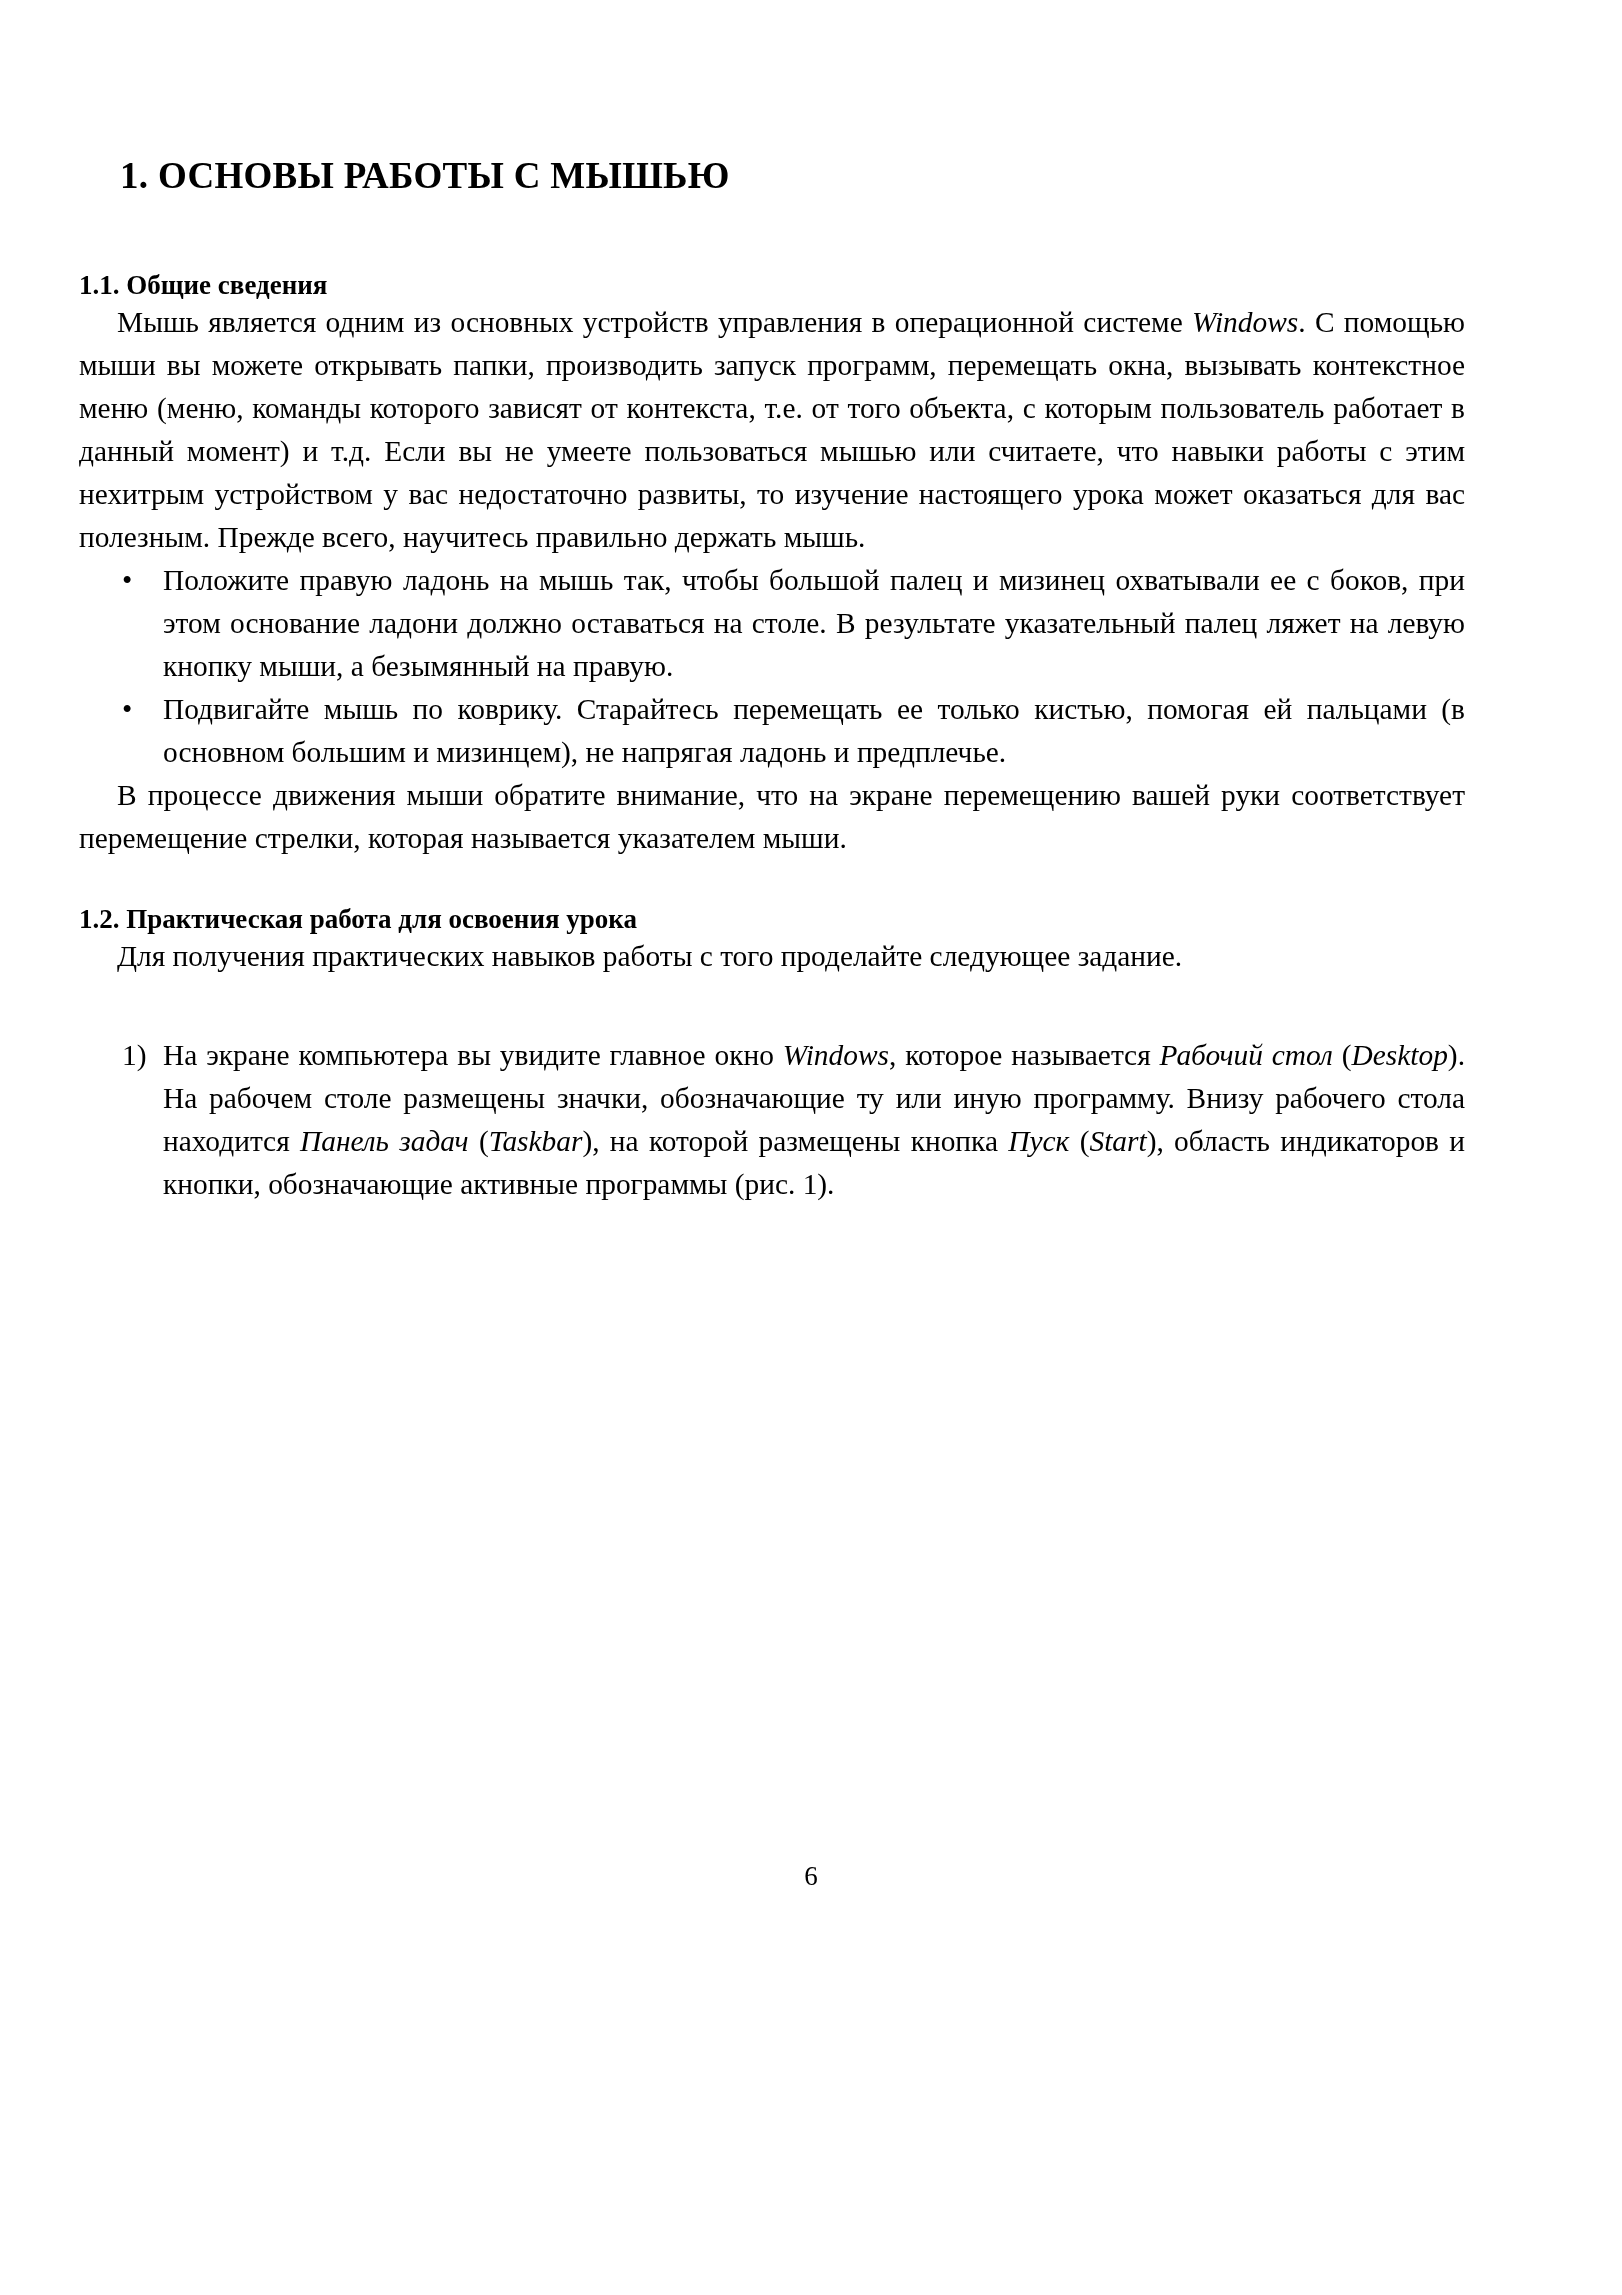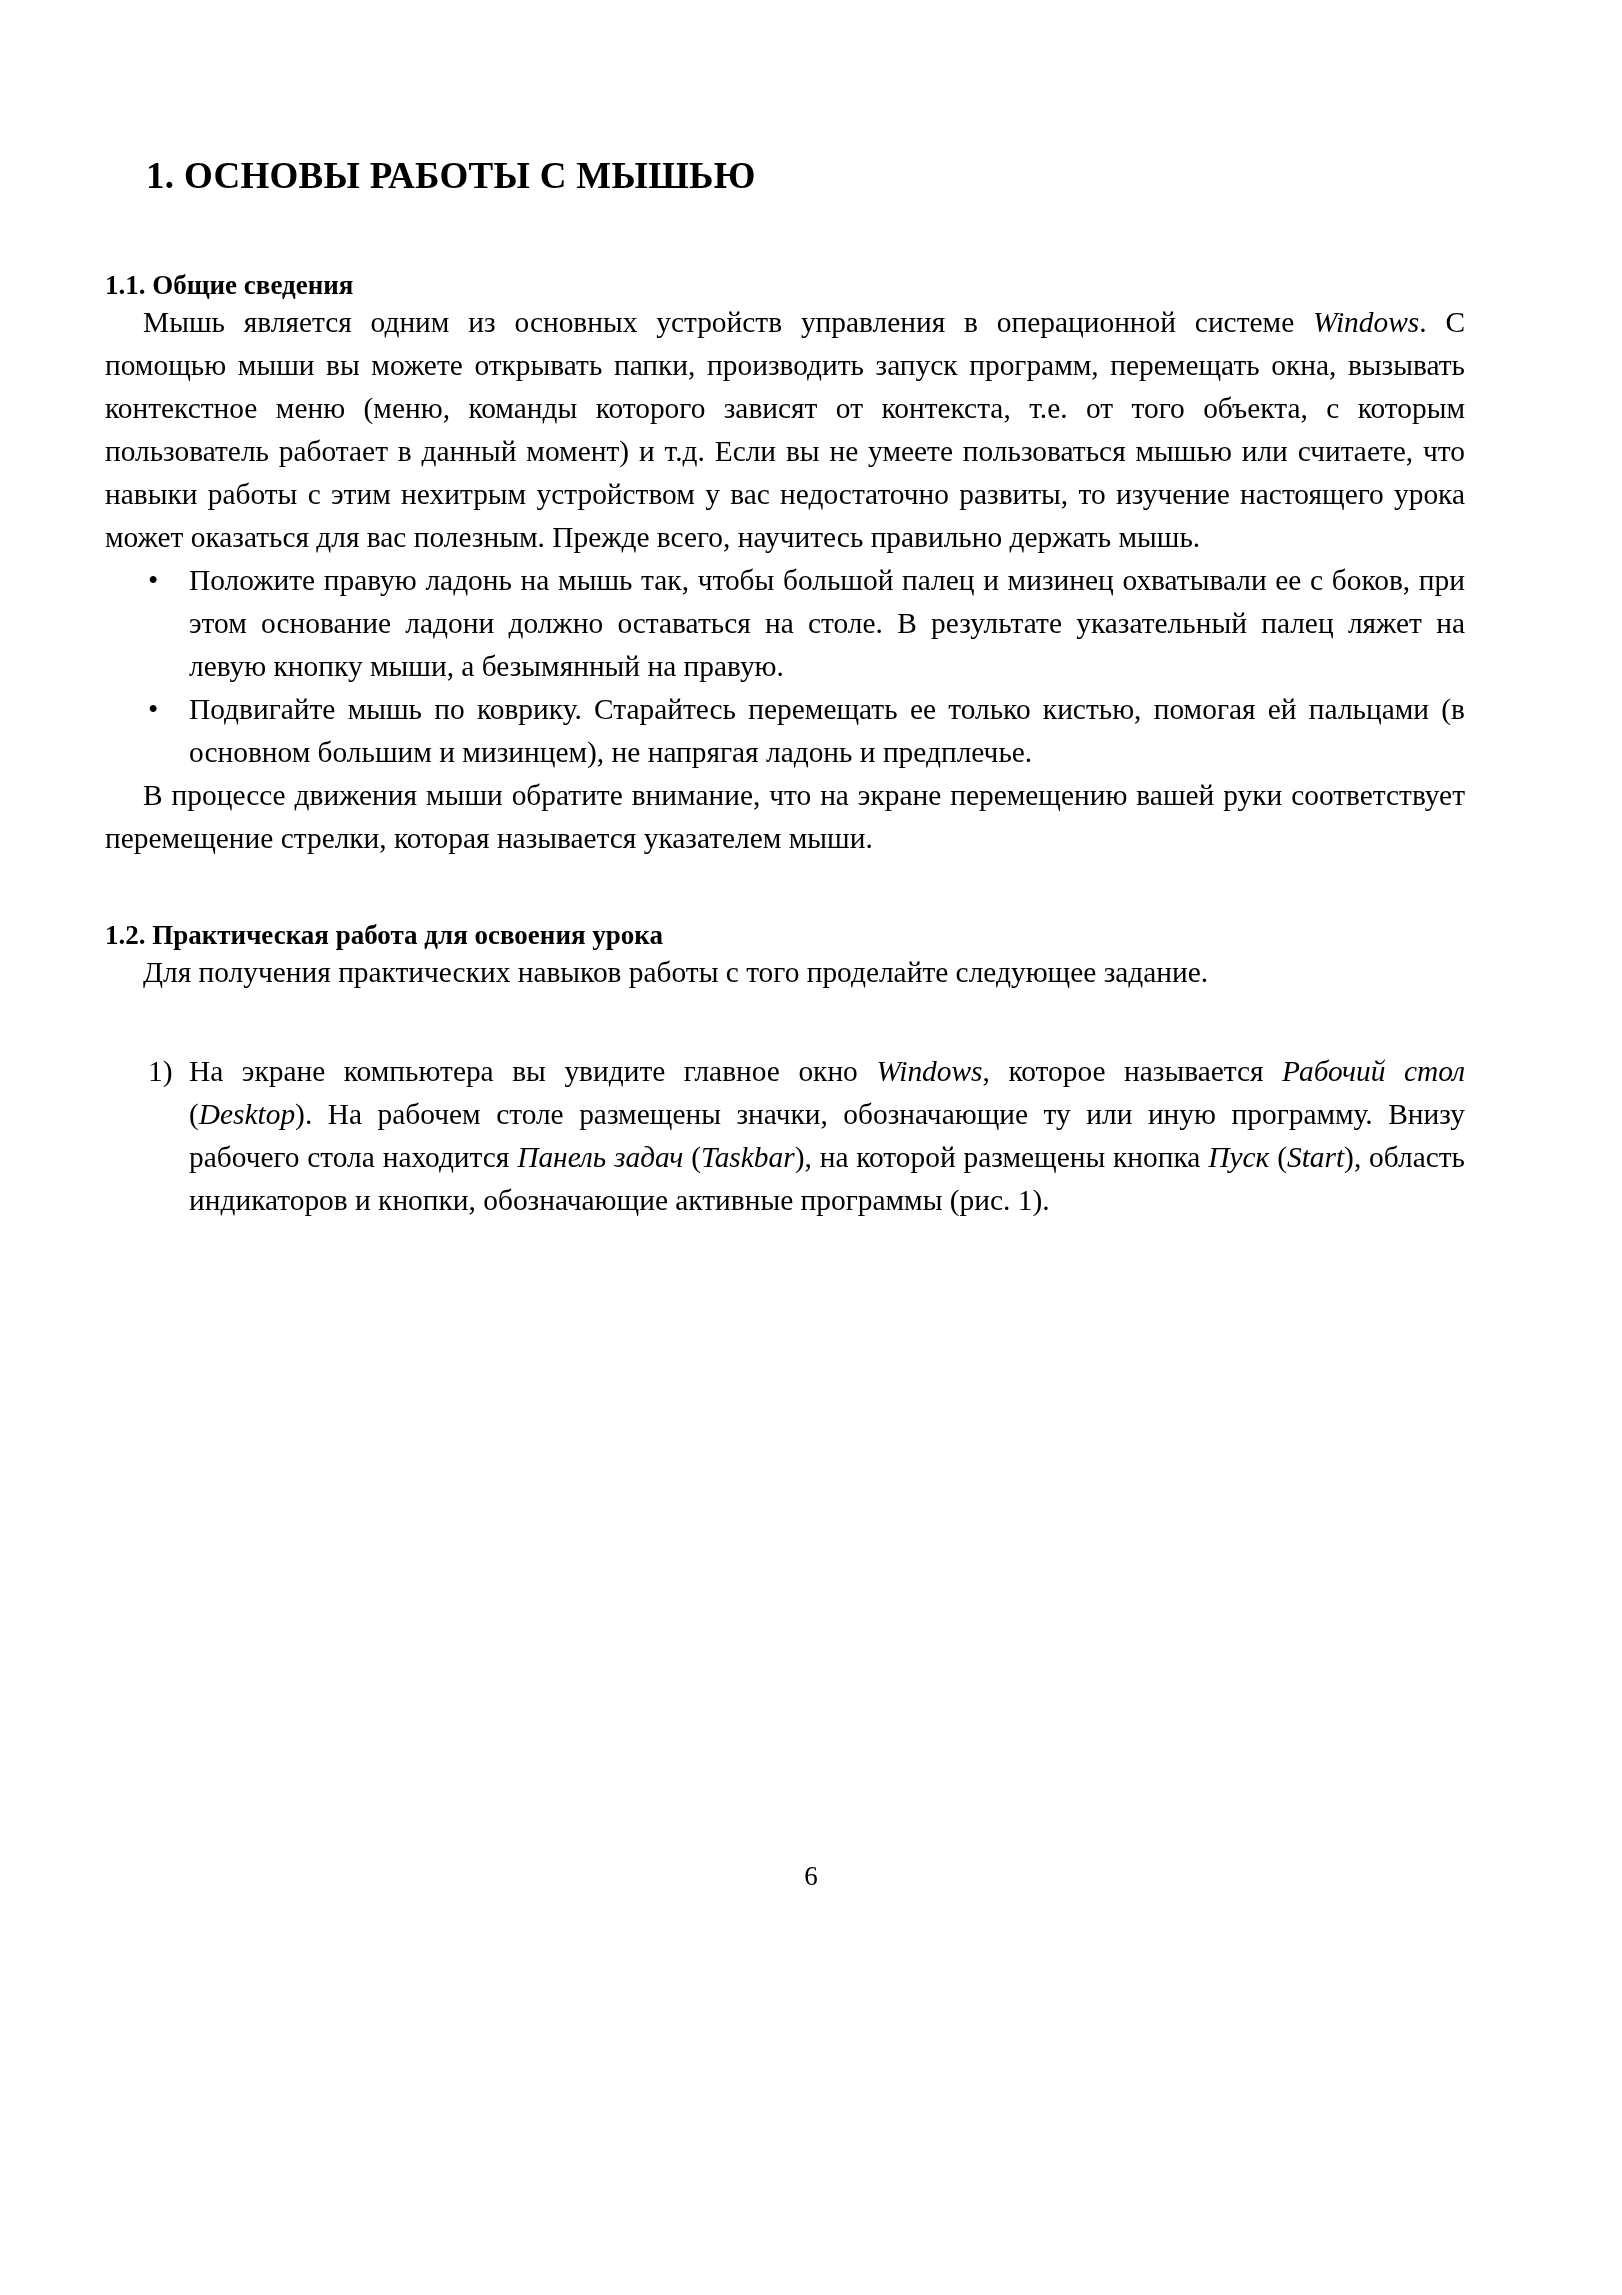--- a/index.html
+++ b/index.html
@@ -11,36 +11,36 @@
     width: 1622px;
     height: 2295px;
     font-family: "Liberation Serif", serif;
     color: #000000;
     position: relative;
   }
   .page {
     box-sizing: border-box;
     width: 1622px;
     height: 1990px;
-    padding: 154px 157px 0 105px;
+    padding: 154px 157px 0 79px;
     position: relative;
   }
   .doc-title {
     font-size: 37px;
     font-weight: bold;
     margin: 0 0 0 41px;
     letter-spacing: 0.3px;
   }
   .section-heading {
     font-size: 27px;
     font-weight: bold;
     margin: 0;
   }
   .section-heading.h-1-1 { margin-top: 73px; }
-  .section-heading.h-1-2 { margin-top: 60px; }
+  .section-heading.h-1-2 { margin-top: 44px; }
   .body-text {
     font-size: 29.4px;
     line-height: 43px;
     text-align: justify;
   }
   p.paragraph {
     margin: 0;
     text-indent: 38px;
   }
   .para-after-heading { margin-top: 58px; }

